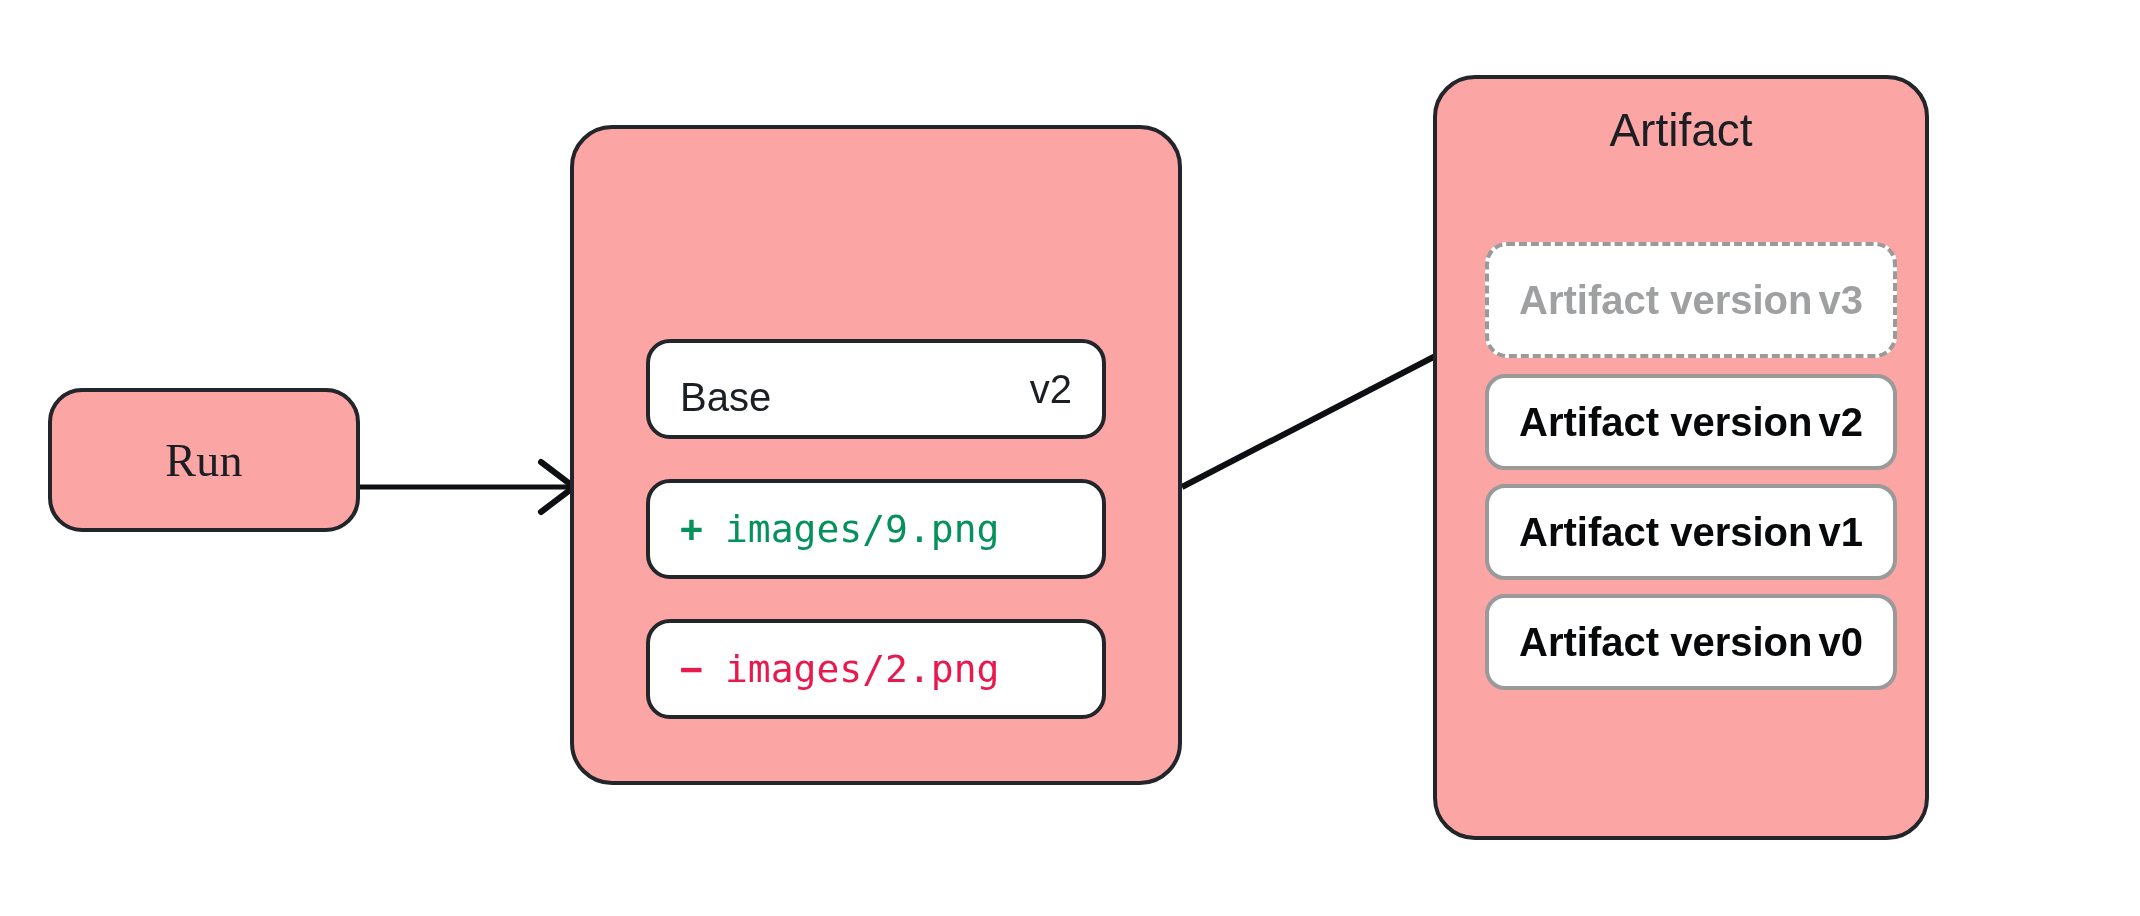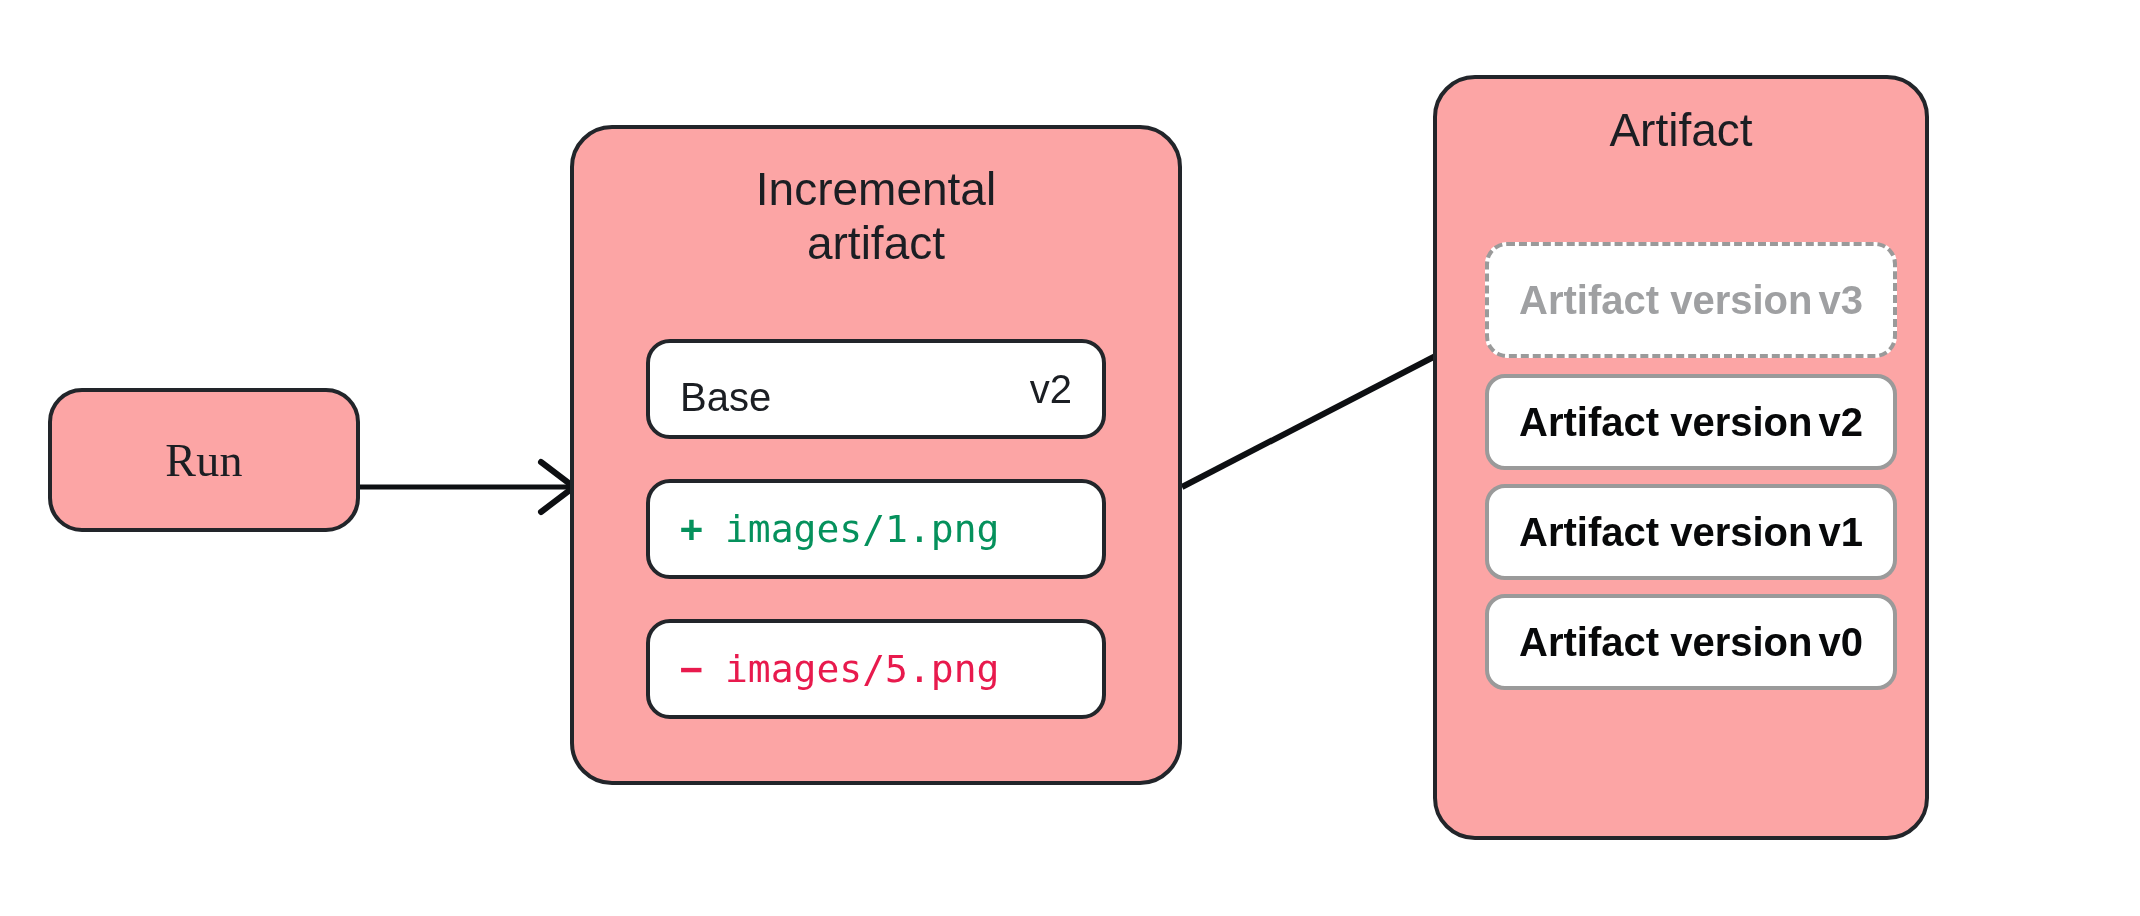--- a/index.html
+++ b/index.html
@@ -208,40 +208,36 @@
       <polyline points="1438,329 1478,334 1460,370" fill="none" stroke="#0d0f12" stroke-width="7" stroke-linecap="round" stroke-linejoin="miter"></polyline>
     </g>
   </svg>
 
   <div class="node node-dark" id="run-node">
     <span class="node-label">Run</span>
   </div>
 
   <div class="node node-panel" id="incremental-panel">
 
-    <div class="panel-title">
-      <div>Incremental</div>
-      <div>artifact</div>
-    </div>
 
     <div class="inc-rows">
 
       <div class="inc-row base">
         <span class="row-name">Base</span>
         <span class="row-version">v2</span>
       </div>
 
       <div class="inc-row diff added">
         <span class="diff-sign">+</span>
-        <span class="diff-path">images/1.png</span>
+        <span class="diff-path">images/9.png</span>
       </div>
 
       <div class="inc-row diff removed">
         <span class="diff-sign">−</span>
-        <span class="diff-path">images/5.png</span>
+        <span class="diff-path">images/2.png</span>
       </div>
 
     </div>
   </div>
 
   <div class="node node-panel" id="artifact-panel">
 
     <div class="panel-title">Artifact</div>
 
     <div class="ver-rows">

